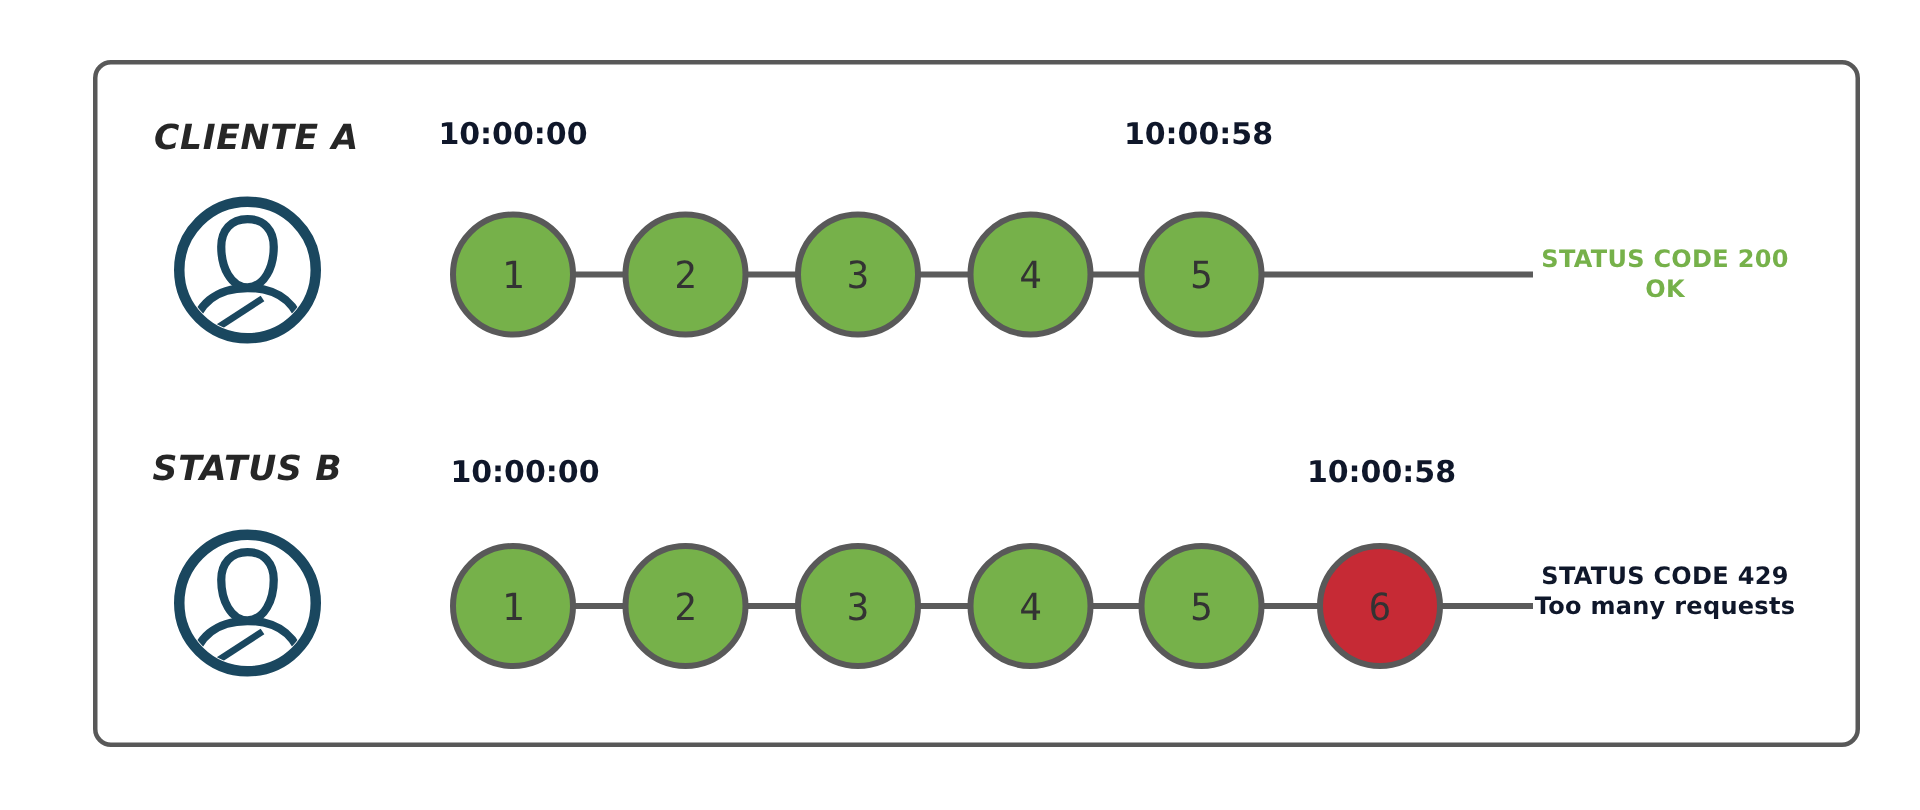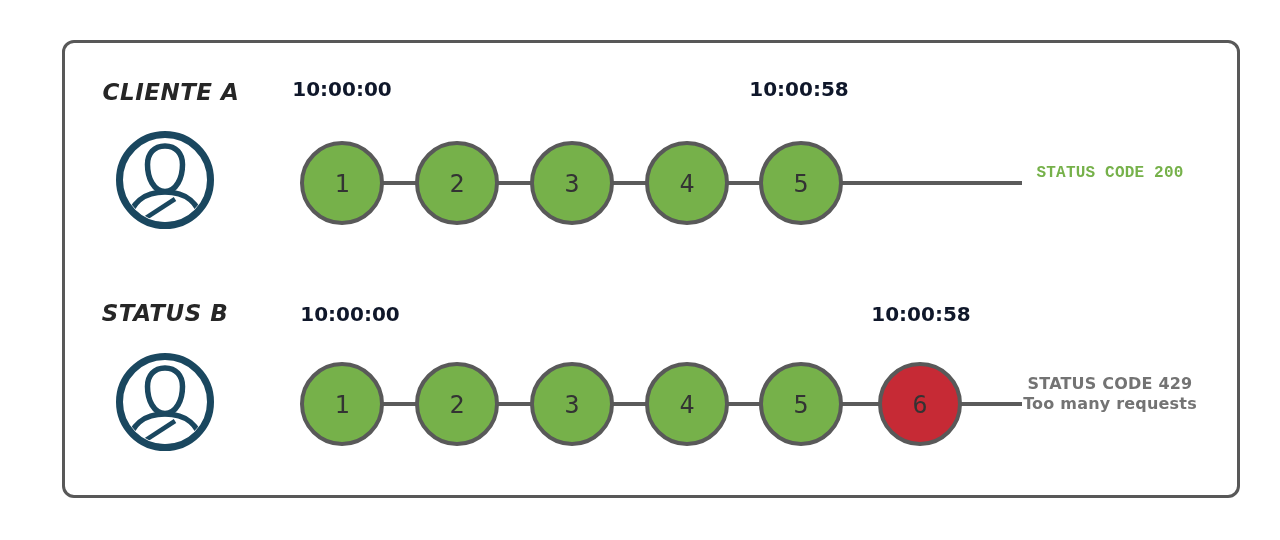--- a/index.html
+++ b/index.html
@@ -28,21 +28,21 @@
     display:flex; align-items:center; justify-content:center;
     font-family:"DejaVu Sans Mono", monospace; font-size:25px; color:#333333;
   }
   .req-circle.blocked { background:#c62a35; }
   .status {
     position:absolute; width:220px; text-align:center;
     font-weight:bold; font-size:16px; line-height:20px; letter-spacing:0.2px;
     white-space:nowrap;
   }
   .status.ok  { color:#76b14a; }
-  .status.err { color:#737373; }
+  .status.err { color:#0f172a; }
   .avatar { position:absolute; width:100px; height:100px; }
 </style>
 </head>
 <body>
 
 <div class="canvas">
   <div class="frame"></div>
 
   <div class="client-label" style="left:71px; top:79px;">CLIENTE A</div>
 
@@ -72,22 +72,23 @@
   <div class="req-circle" style="left:530px; top:141px;">
       <span>3</span>
     </div>
   <div class="req-circle" style="left:645px; top:141px;">
       <span>4</span>
     </div>
   <div class="req-circle" style="left:759px; top:141px;">
       <span>5</span>
     </div>
 
-  <div class="status ok" style="left:1000px; top:163px;font-family:Liberation Mono, monospace;">
+  <div class="status ok" style="left:1000px; top:163px;">
     <div>STATUS CODE 200</div>
+    <div>OK</div>
   </div>
 
   <div class="client-label" style="left:65px; top:300px;">STATUS B</div>
 
   <svg class="avatar" style="left:115px; top:352px;" viewBox="0 0 100 100">
     <circle cx="50" cy="50" r="45.5" fill="#ffffff" stroke="#1a475f" stroke-width="7"></circle>
     <clipPath id="clipB">
         <circle cx="50" cy="50" r="41.5"></circle>
       </clipPath>
     <g clip-path="url(#clipB)">

